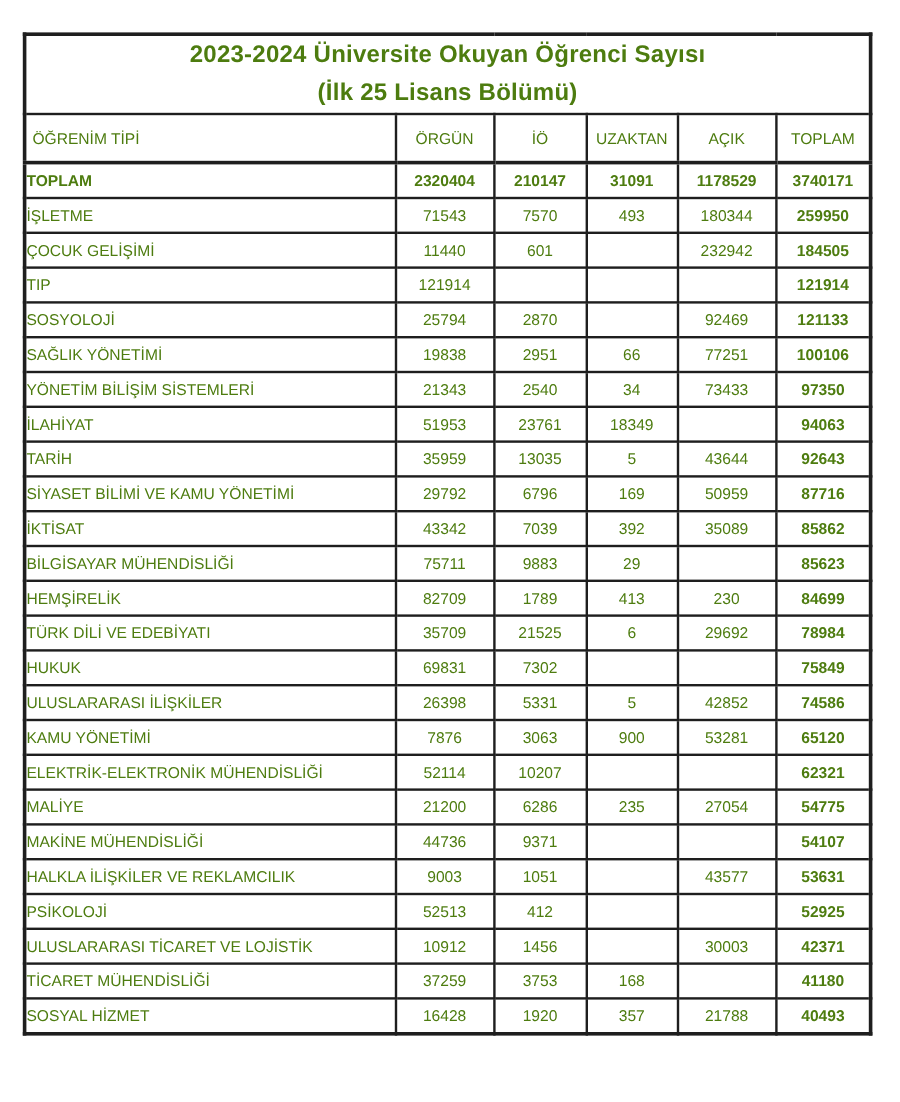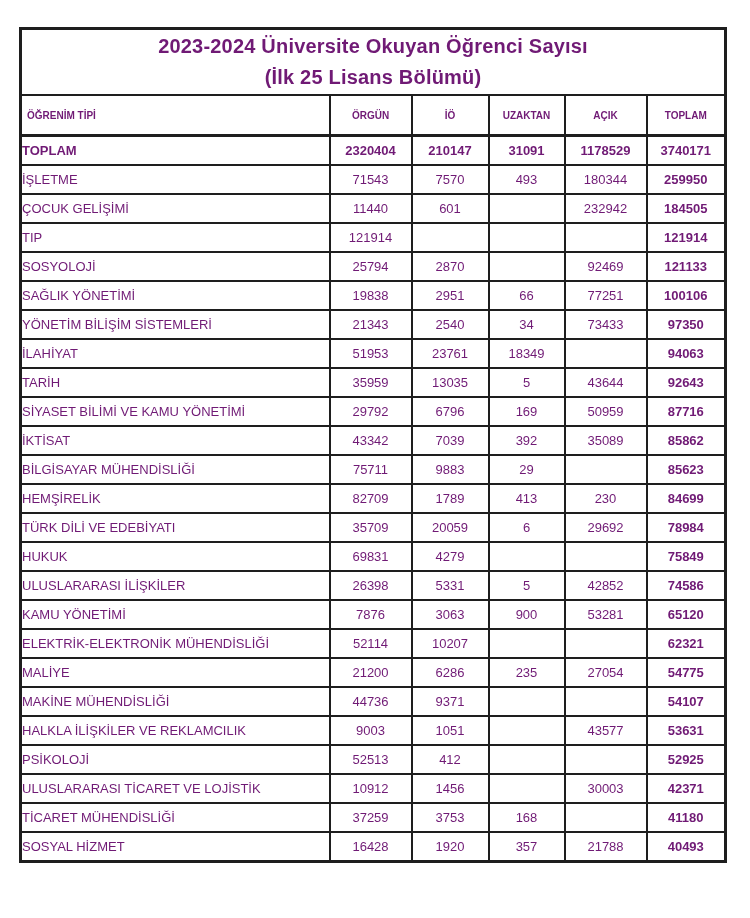--- a/index.html
+++ b/index.html
@@ -6,21 +6,21 @@
     margin: 0;
     padding: 0;
     background: #ffffff;
   }
   .page {
     position: relative;
     width: 750px;
     height: 918px;
     background: #ffffff;
     font-family: "Liberation Sans", sans-serif;
-    color: #701a75;
+    color: #4d7c0f;
   }
   .students-table {
     position: absolute;
     left: 19px;
     top: 27px;
     width: 705px;
     border-collapse: collapse;
     table-layout: fixed;
     background: #ffffff;
   }
@@ -37,22 +37,22 @@
   .title-row th {
     height: 64px;
     font-size: 20px;
     font-weight: bold;
     text-align: center;
     line-height: 1.55;
     letter-spacing: 0.2px;
   }
   .header-row th {
     height: 38px;
-    font-size: 10px;
-    font-weight: bold;
+    font-size: 13px;
+    font-weight: normal;
     text-align: center;
     vertical-align: middle;
     border-bottom-width: 3px;
   }
   .header-row th.col-name {
     text-align: left;
     padding-left: 5px;
   }
   .students-table td {
     height: 27px;
@@ -203,29 +203,29 @@
     <td class="cell-name">HEMŞİRELİK</td>
     <td class="cell-num">82709</td>
     <td class="cell-num">1789</td>
     <td class="cell-num">413</td>
     <td class="cell-num">230</td>
     <td class="cell-num cell-total">84699</td>
   </tr>
         <tr>
     <td class="cell-name">TÜRK DİLİ VE EDEBİYATI</td>
     <td class="cell-num">35709</td>
-    <td class="cell-num">20059</td>
+    <td class="cell-num">21525</td>
     <td class="cell-num">6</td>
     <td class="cell-num">29692</td>
     <td class="cell-num cell-total">78984</td>
   </tr>
         <tr>
     <td class="cell-name">HUKUK</td>
     <td class="cell-num">69831</td>
-    <td class="cell-num">4279</td>
+    <td class="cell-num">7302</td>
     <td class="cell-num"></td>
     <td class="cell-num"></td>
     <td class="cell-num cell-total">75849</td>
   </tr>
         <tr>
     <td class="cell-name">ULUSLARARASI İLİŞKİLER</td>
     <td class="cell-num">26398</td>
     <td class="cell-num">5331</td>
     <td class="cell-num">5</td>
     <td class="cell-num">42852</td>

